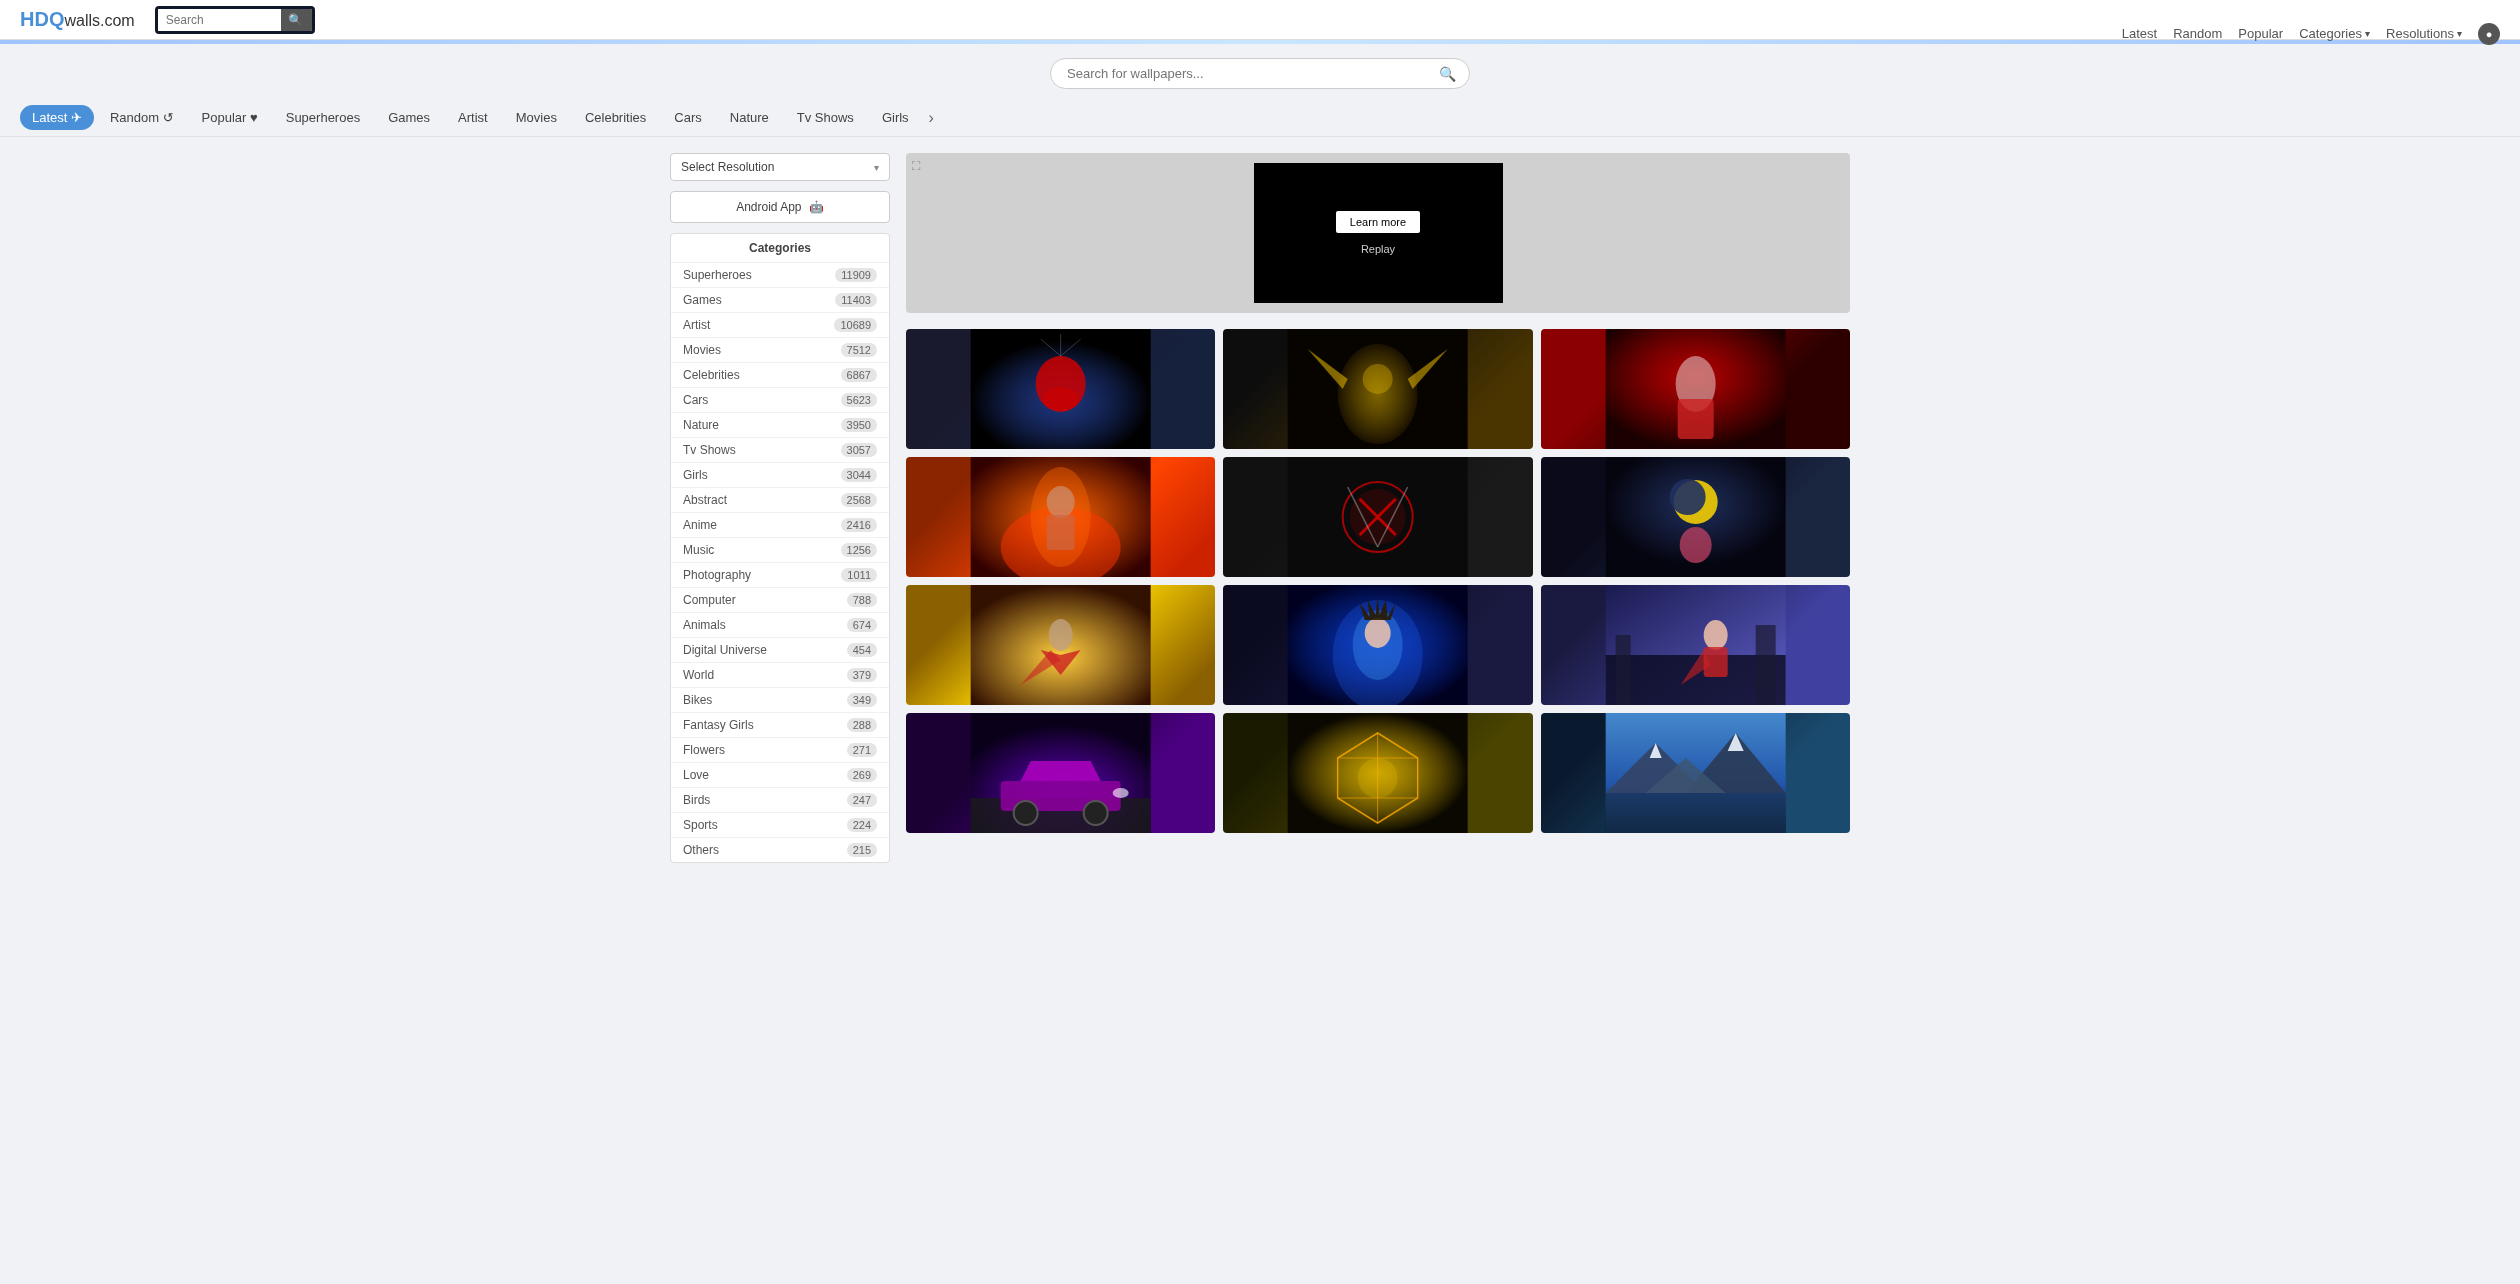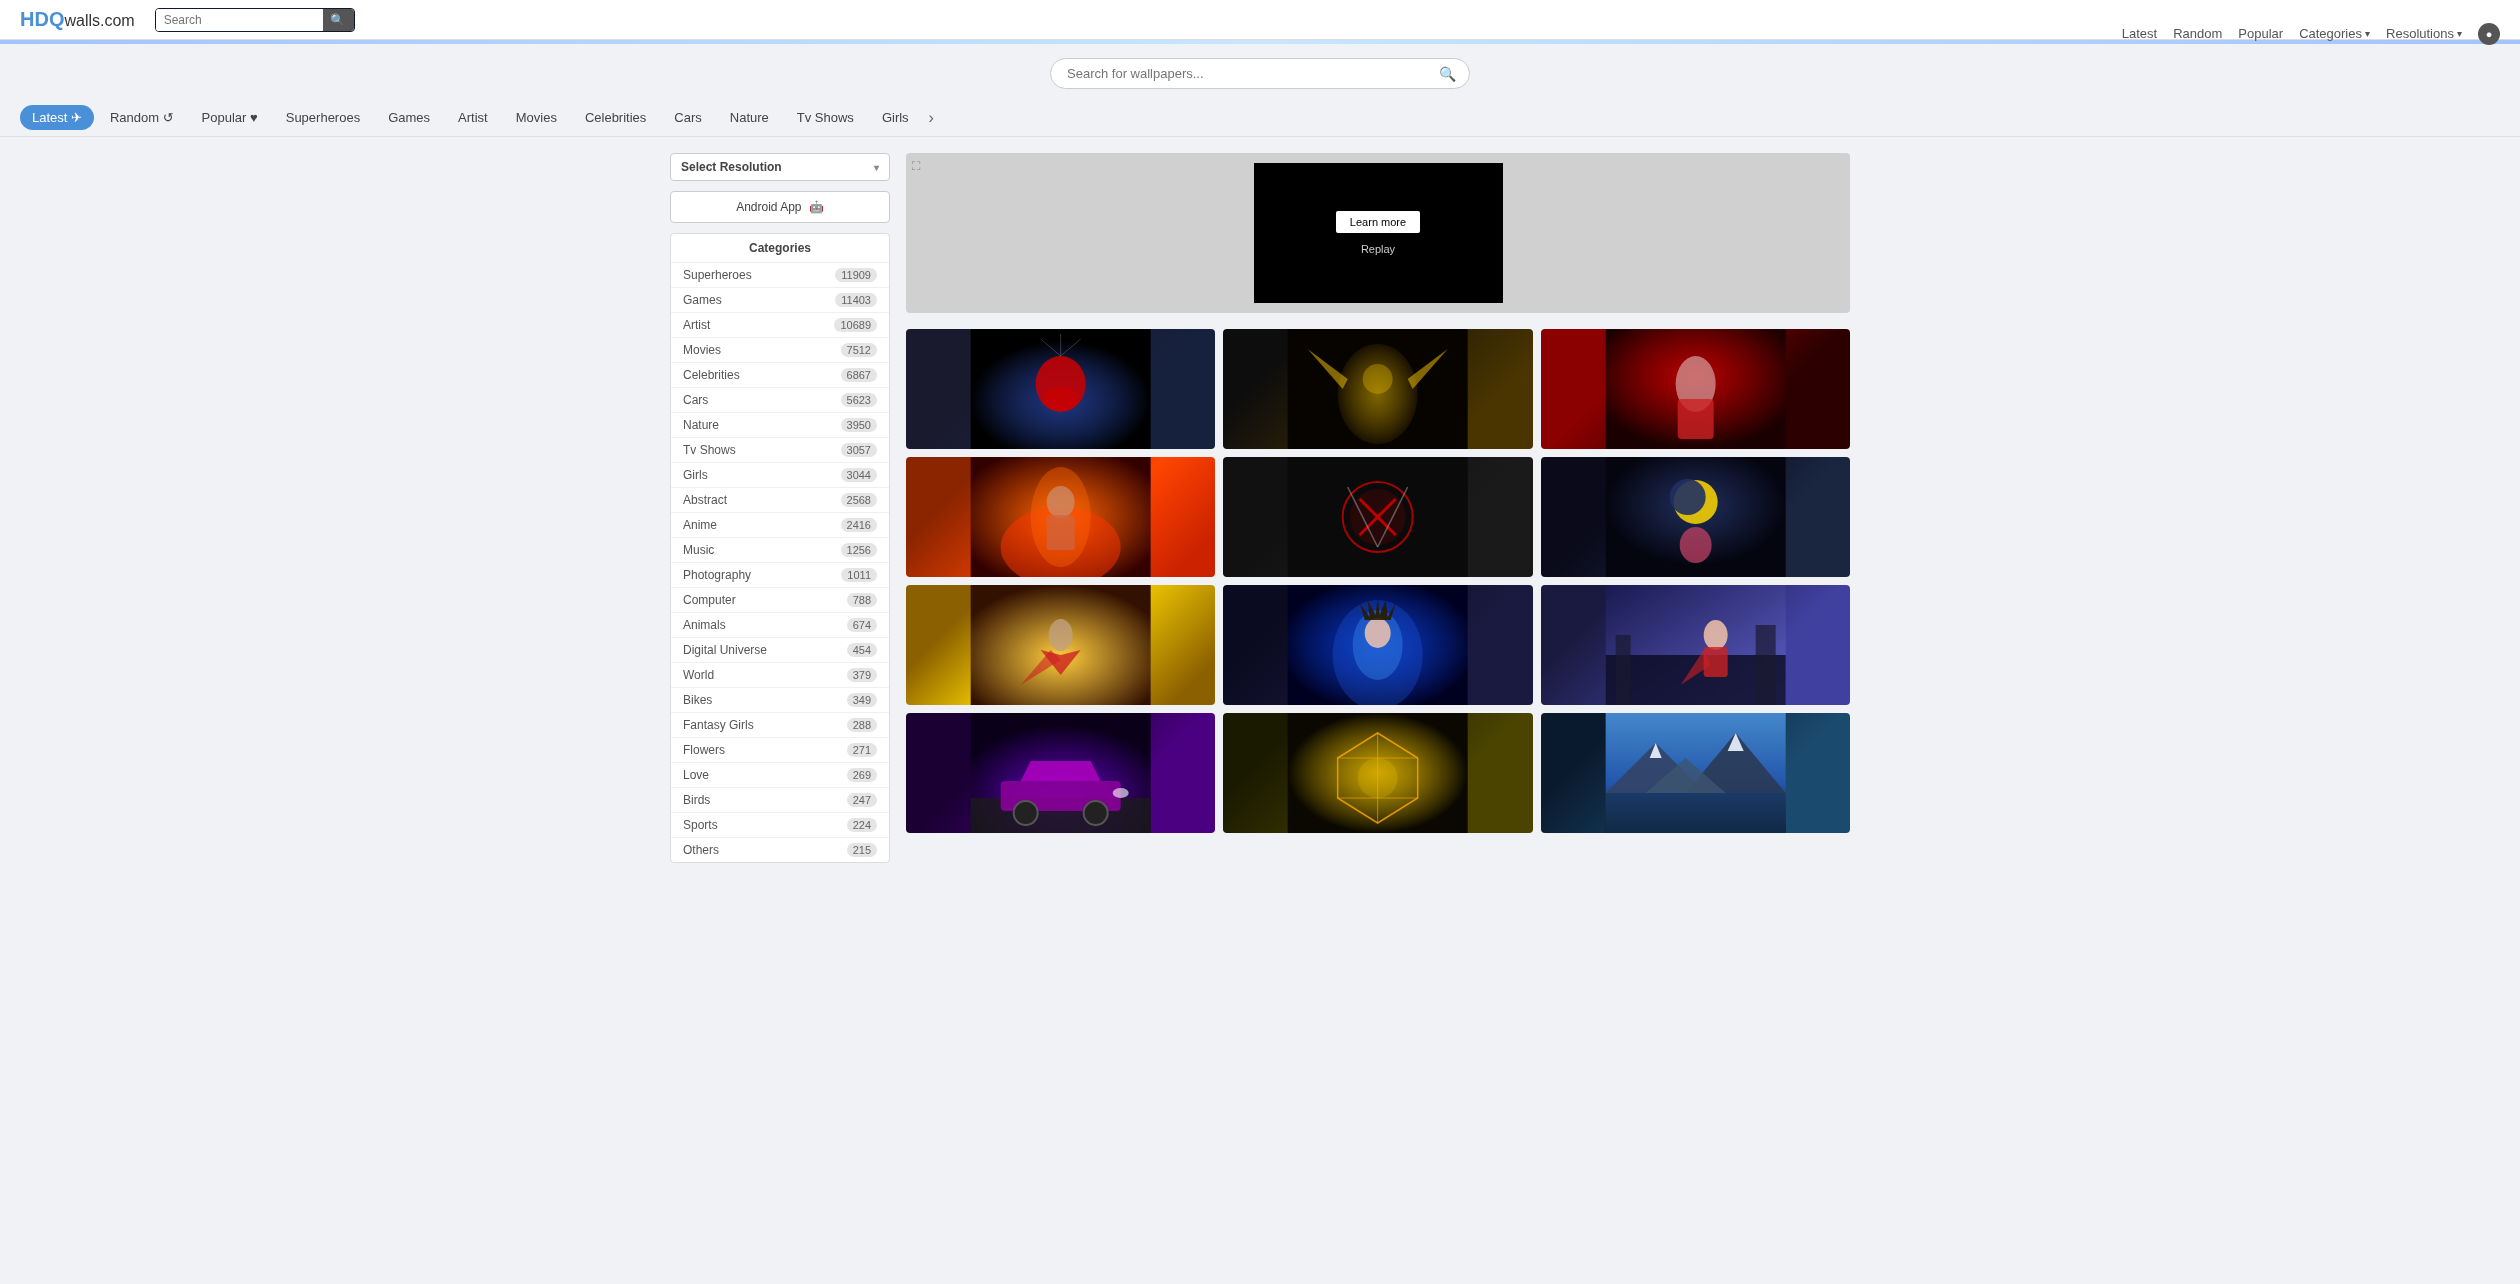--- a/index.html
+++ b/index.html
@@ -19,24 +19,24 @@
       font-size: 20px;
       font-weight: bold;
       color: #333;
       text-decoration: none;
       white-space: nowrap;
     }
     .logo span { color: #4a90d9; }
     .top-search {
       display: flex;
       align-items: center;
-      border: 1px solid #0f172a;
+      border: 3px solid #0f172a;
       border-radius: 4px;
       overflow: hidden;
-      width: 200px;
+      width: 160px;
     }
     .top-search input {
       border: none;
       outline: none;
       padding: 4px 8px;
       font-size: 12px;
       width: 100%;
     }
     .top-search button {
       background: #555;
@@ -174,21 +174,20 @@
       display: flex;
       align-items: center;
       justify-content: space-between;
       border: 1px solid #ccc;
       border-radius: 4px;
       background: #fff;
       padding: 6px 10px;
       cursor: pointer;
       font-size: 12px;
       color: #444;
-      font-weight: bold;
     }
     .resolution-select::after { content: '▾'; font-size: 10px; color: #888; }
 
     .android-app-btn {
       background: #fff;
       border: 1px solid #ccc;
       border-radius: 4px;
       padding: 8px 16px;
       text-align: center;
       cursor: pointer;

